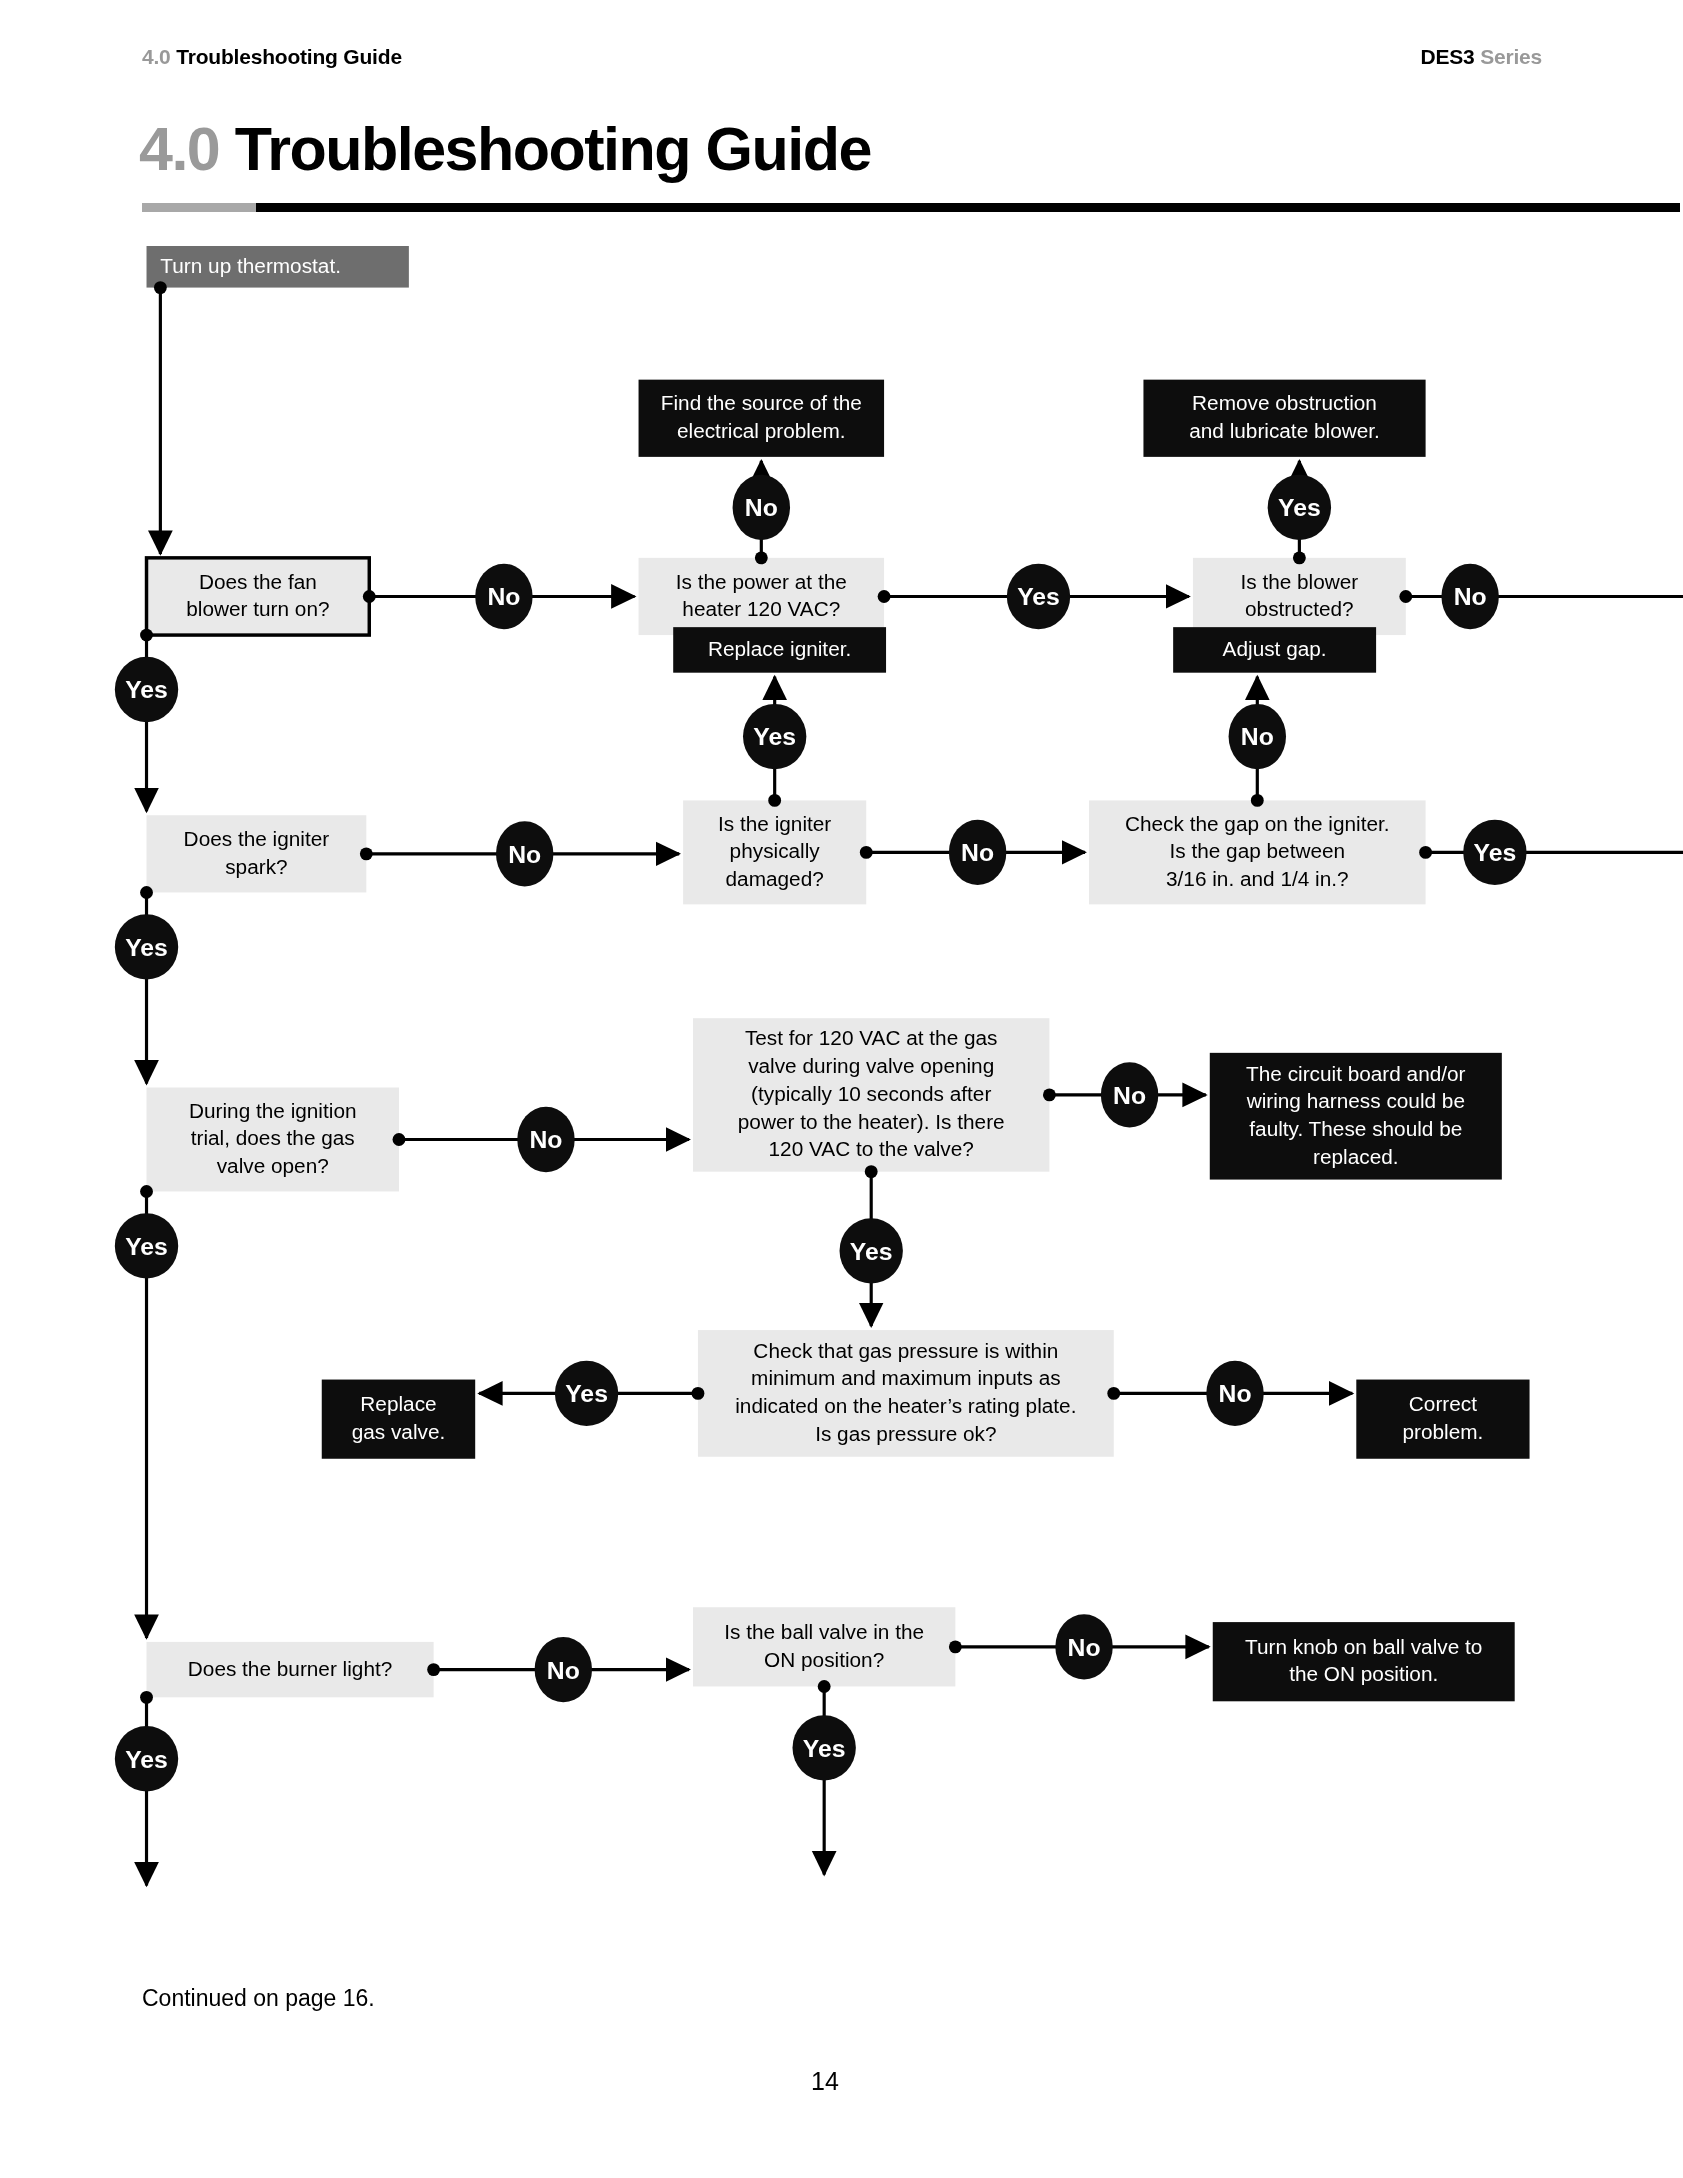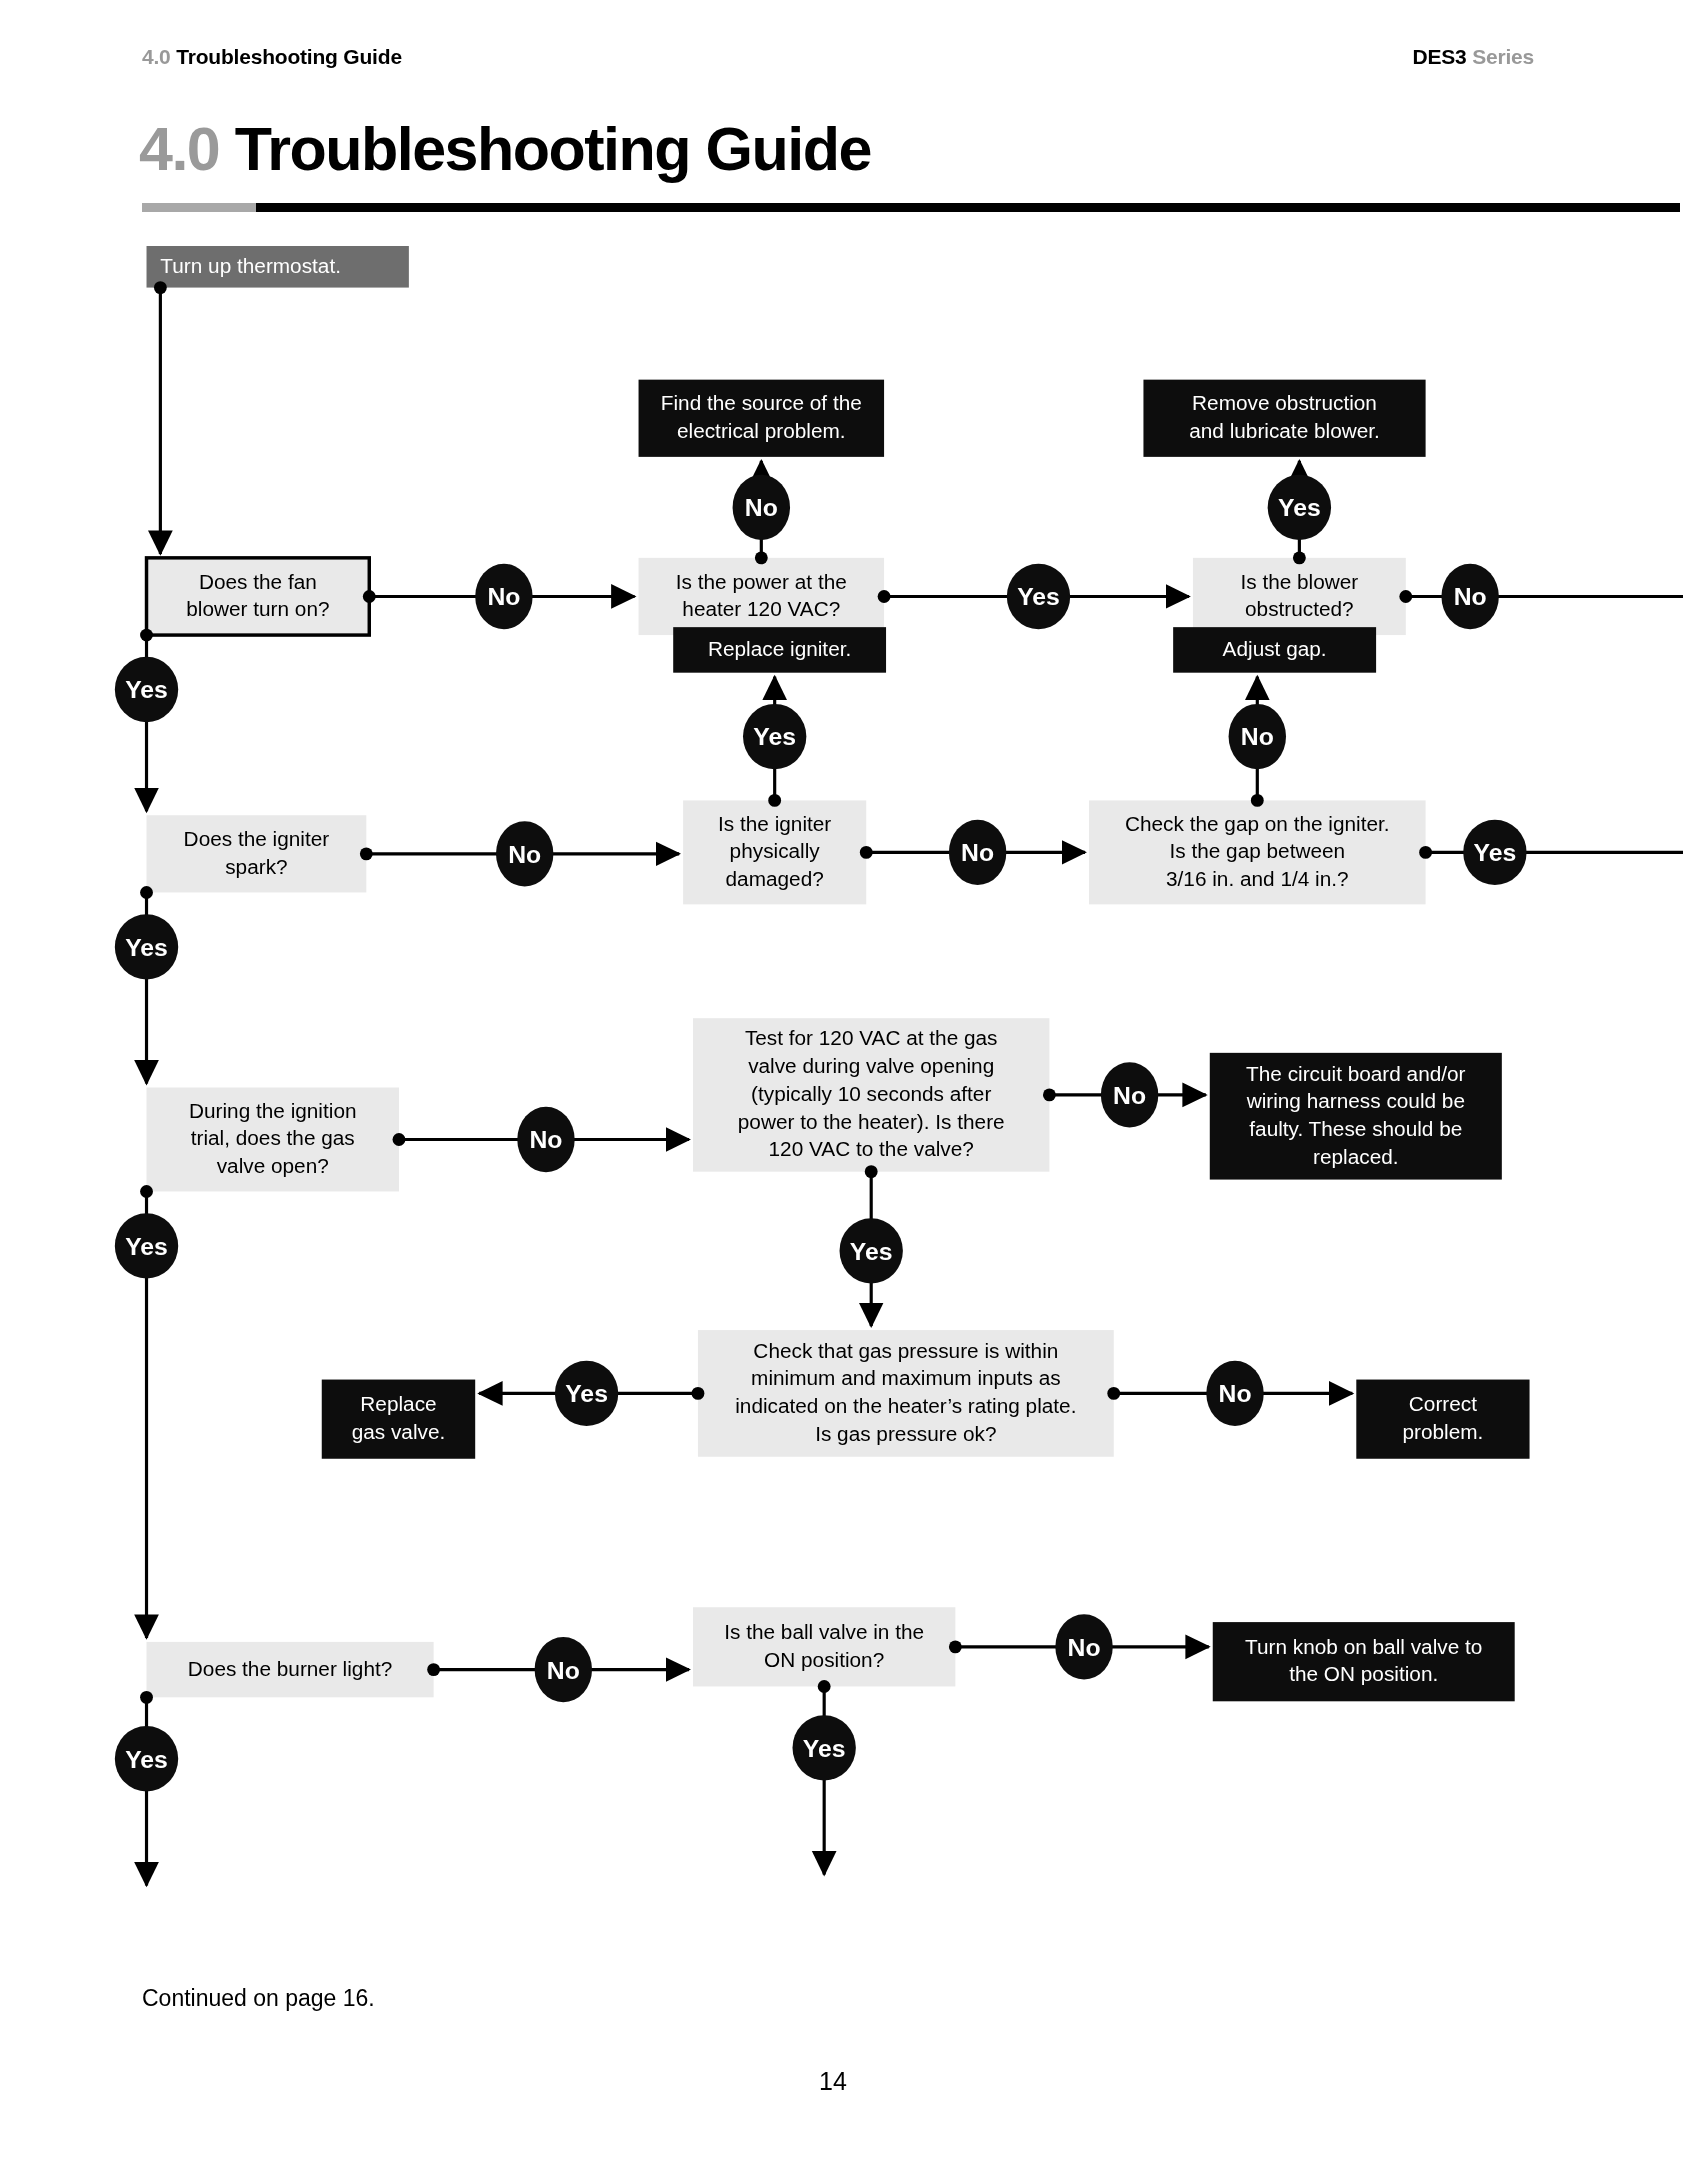--- a/index.html
+++ b/index.html
@@ -2,40 +2,40 @@
 <html><head>
 <meta charset="utf-8">
 <style>
   html,body{margin:0;padding:0;background:#fff;}
   body{width:1683px;height:2178px;font-family:"Liberation Sans",sans-serif;color:#000;position:relative;overflow:hidden;}
   .page{position:relative;width:1683px;height:2178px;}
 
   
   .runhead{position:absolute;left:142px;top:45px;width:1400px;height:30px;}
   .rh-left{position:absolute;left:0;top:0;font-size:21px;font-weight:bold;letter-spacing:-0.2px;white-space:nowrap;}
-  .rh-right{position:absolute;right:8px;top:0;font-size:21px;font-weight:bold;letter-spacing:-0.2px;white-space:nowrap;}
+  .rh-right{position:absolute;right:0;top:0;font-size:21px;font-weight:bold;letter-spacing:-0.2px;white-space:nowrap;}
   .gry{color:#999;}
   .blk{color:#000;}
 
   
   .title{position:absolute;left:139px;top:114px;font-size:61px;font-weight:bold;letter-spacing:-1.5px;white-space:nowrap;}
   .title .num{color:#9a9a9a;}
   .rule{position:absolute;top:203px;left:142px;height:9px;width:1538px;}
   .rule .r-gray{position:absolute;left:0;top:0;width:114px;height:9px;background:#a8a8a8;}
   .rule .r-black{position:absolute;left:114px;top:0;right:0;height:9px;background:#000;}
 
   
   .flow{position:absolute;left:0;top:246px;width:1472px;height:1782px;}
   svg{display:block;}
   .nodeLabel{font-family:"Liberation Sans",sans-serif;font-size:21px;}
   .badgeLabel{font-family:"Liberation Sans",sans-serif;font-size:25px;font-weight:bold;fill:#fff;}
 
   
   .continued{position:absolute;left:142px;top:1985px;font-size:23px;white-space:nowrap;text-align:right;}
-  .pagenum{position:absolute;left:0;top:2067px;width:1650px;text-align:center;font-size:25px;padding-left:8px;}
+  .pagenum{position:absolute;left:0;top:2067px;width:1650px;text-align:center;font-size:25px;}
 </style>
 </head>
 <body>
 
 <div class="page">
 
   <div class="runhead">
     <div class="rh-left">
       <span class="gry">4.0</span>
       <span class="blk">Troubleshooting Guide</span>

